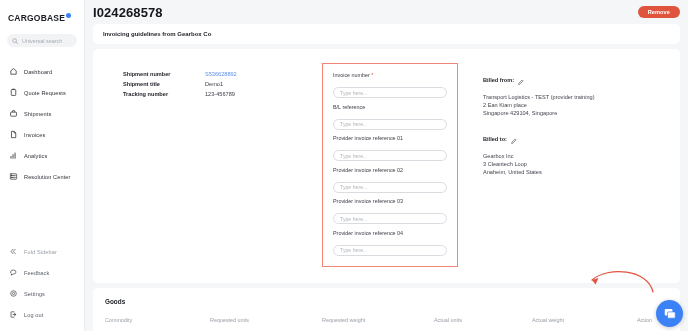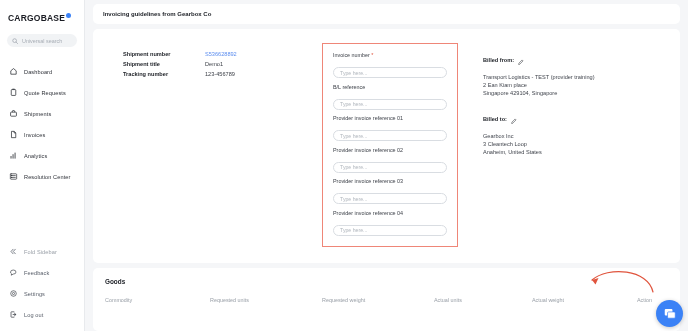--- a/index.html
+++ b/index.html
@@ -288,20 +288,24 @@
               <line x1="9" y1="10" x2="15" y2="10"></line>
           </svg>
         </span>
         <span class="nav-label">Log out</span>
       </div>
     </div>
   </aside>
 
   <main class="main">
 
+    <div class="topbar">
+      <h1 class="page-title">I024268578</h1>
+      <button class="remove-btn">Remove</button>
+    </div>
 
     <section class="card guidelines-card">
       <div class="guidelines-text">Invoicing guidelines from Gearbox Co</div>
     </section>
 
     <section class="card invoice-card">
 
       <div class="meta-col">
         <div class="meta-row">
           <span class="meta-label">Shipment number</span>

